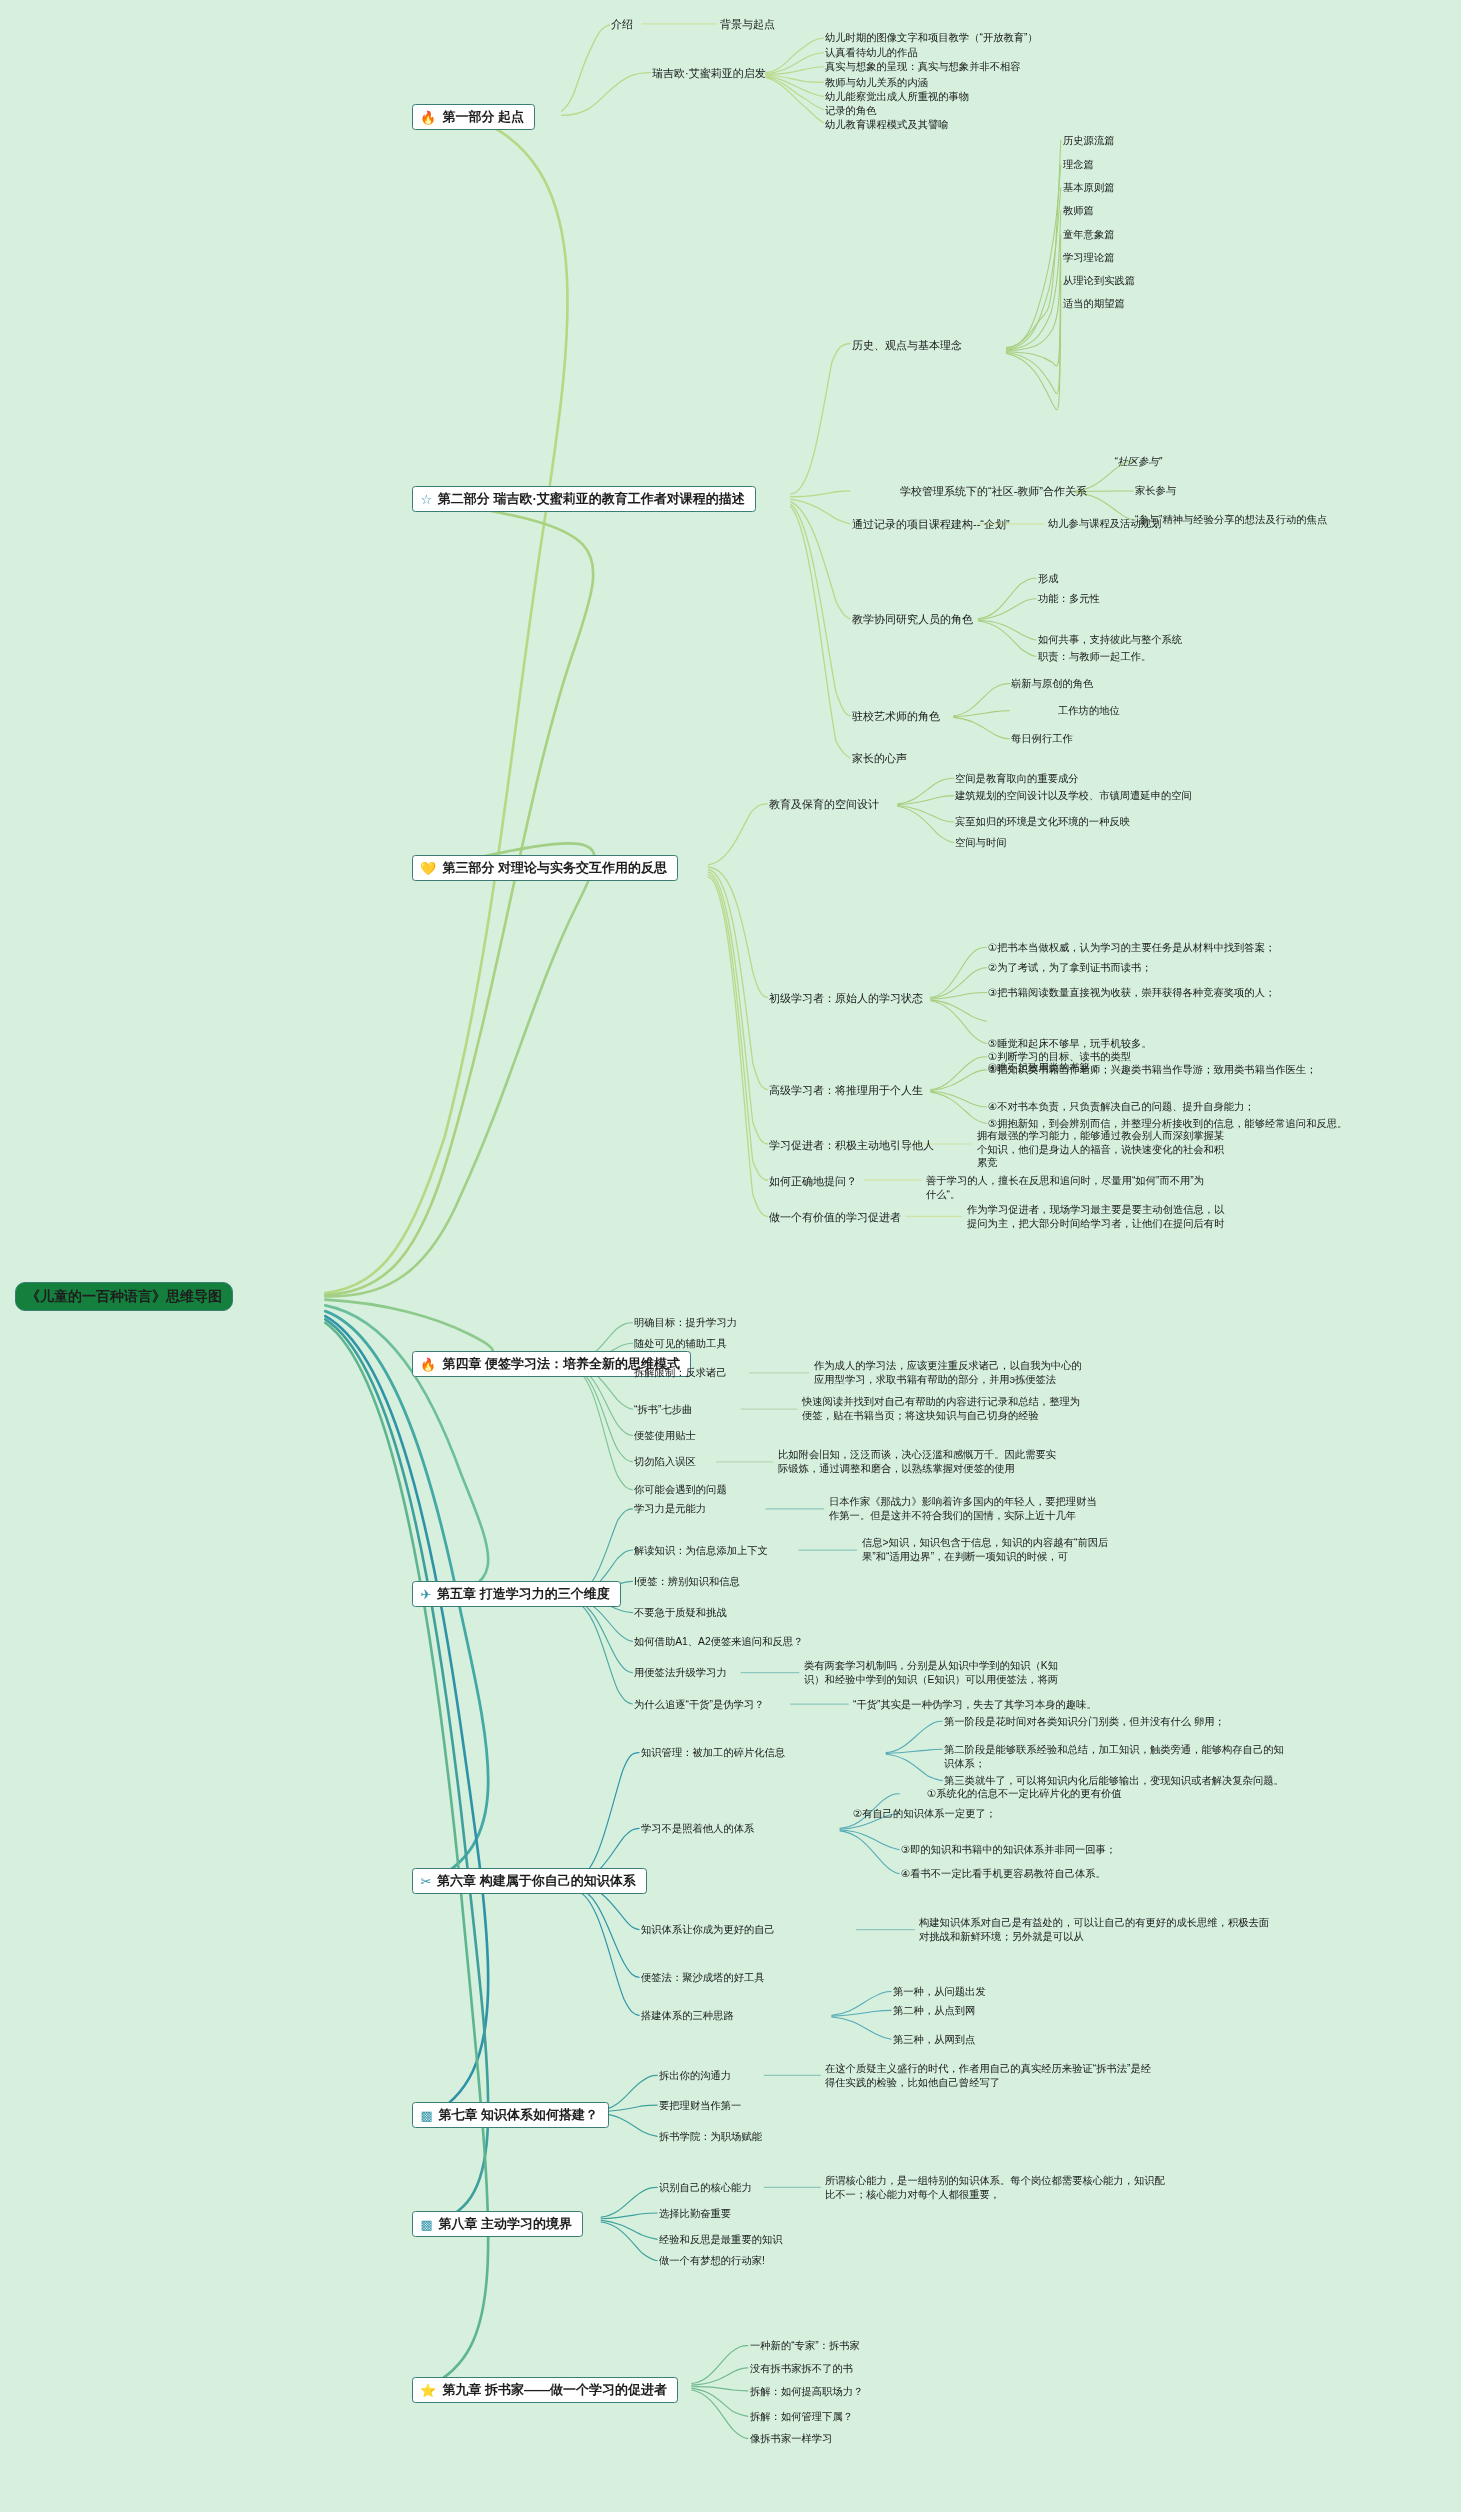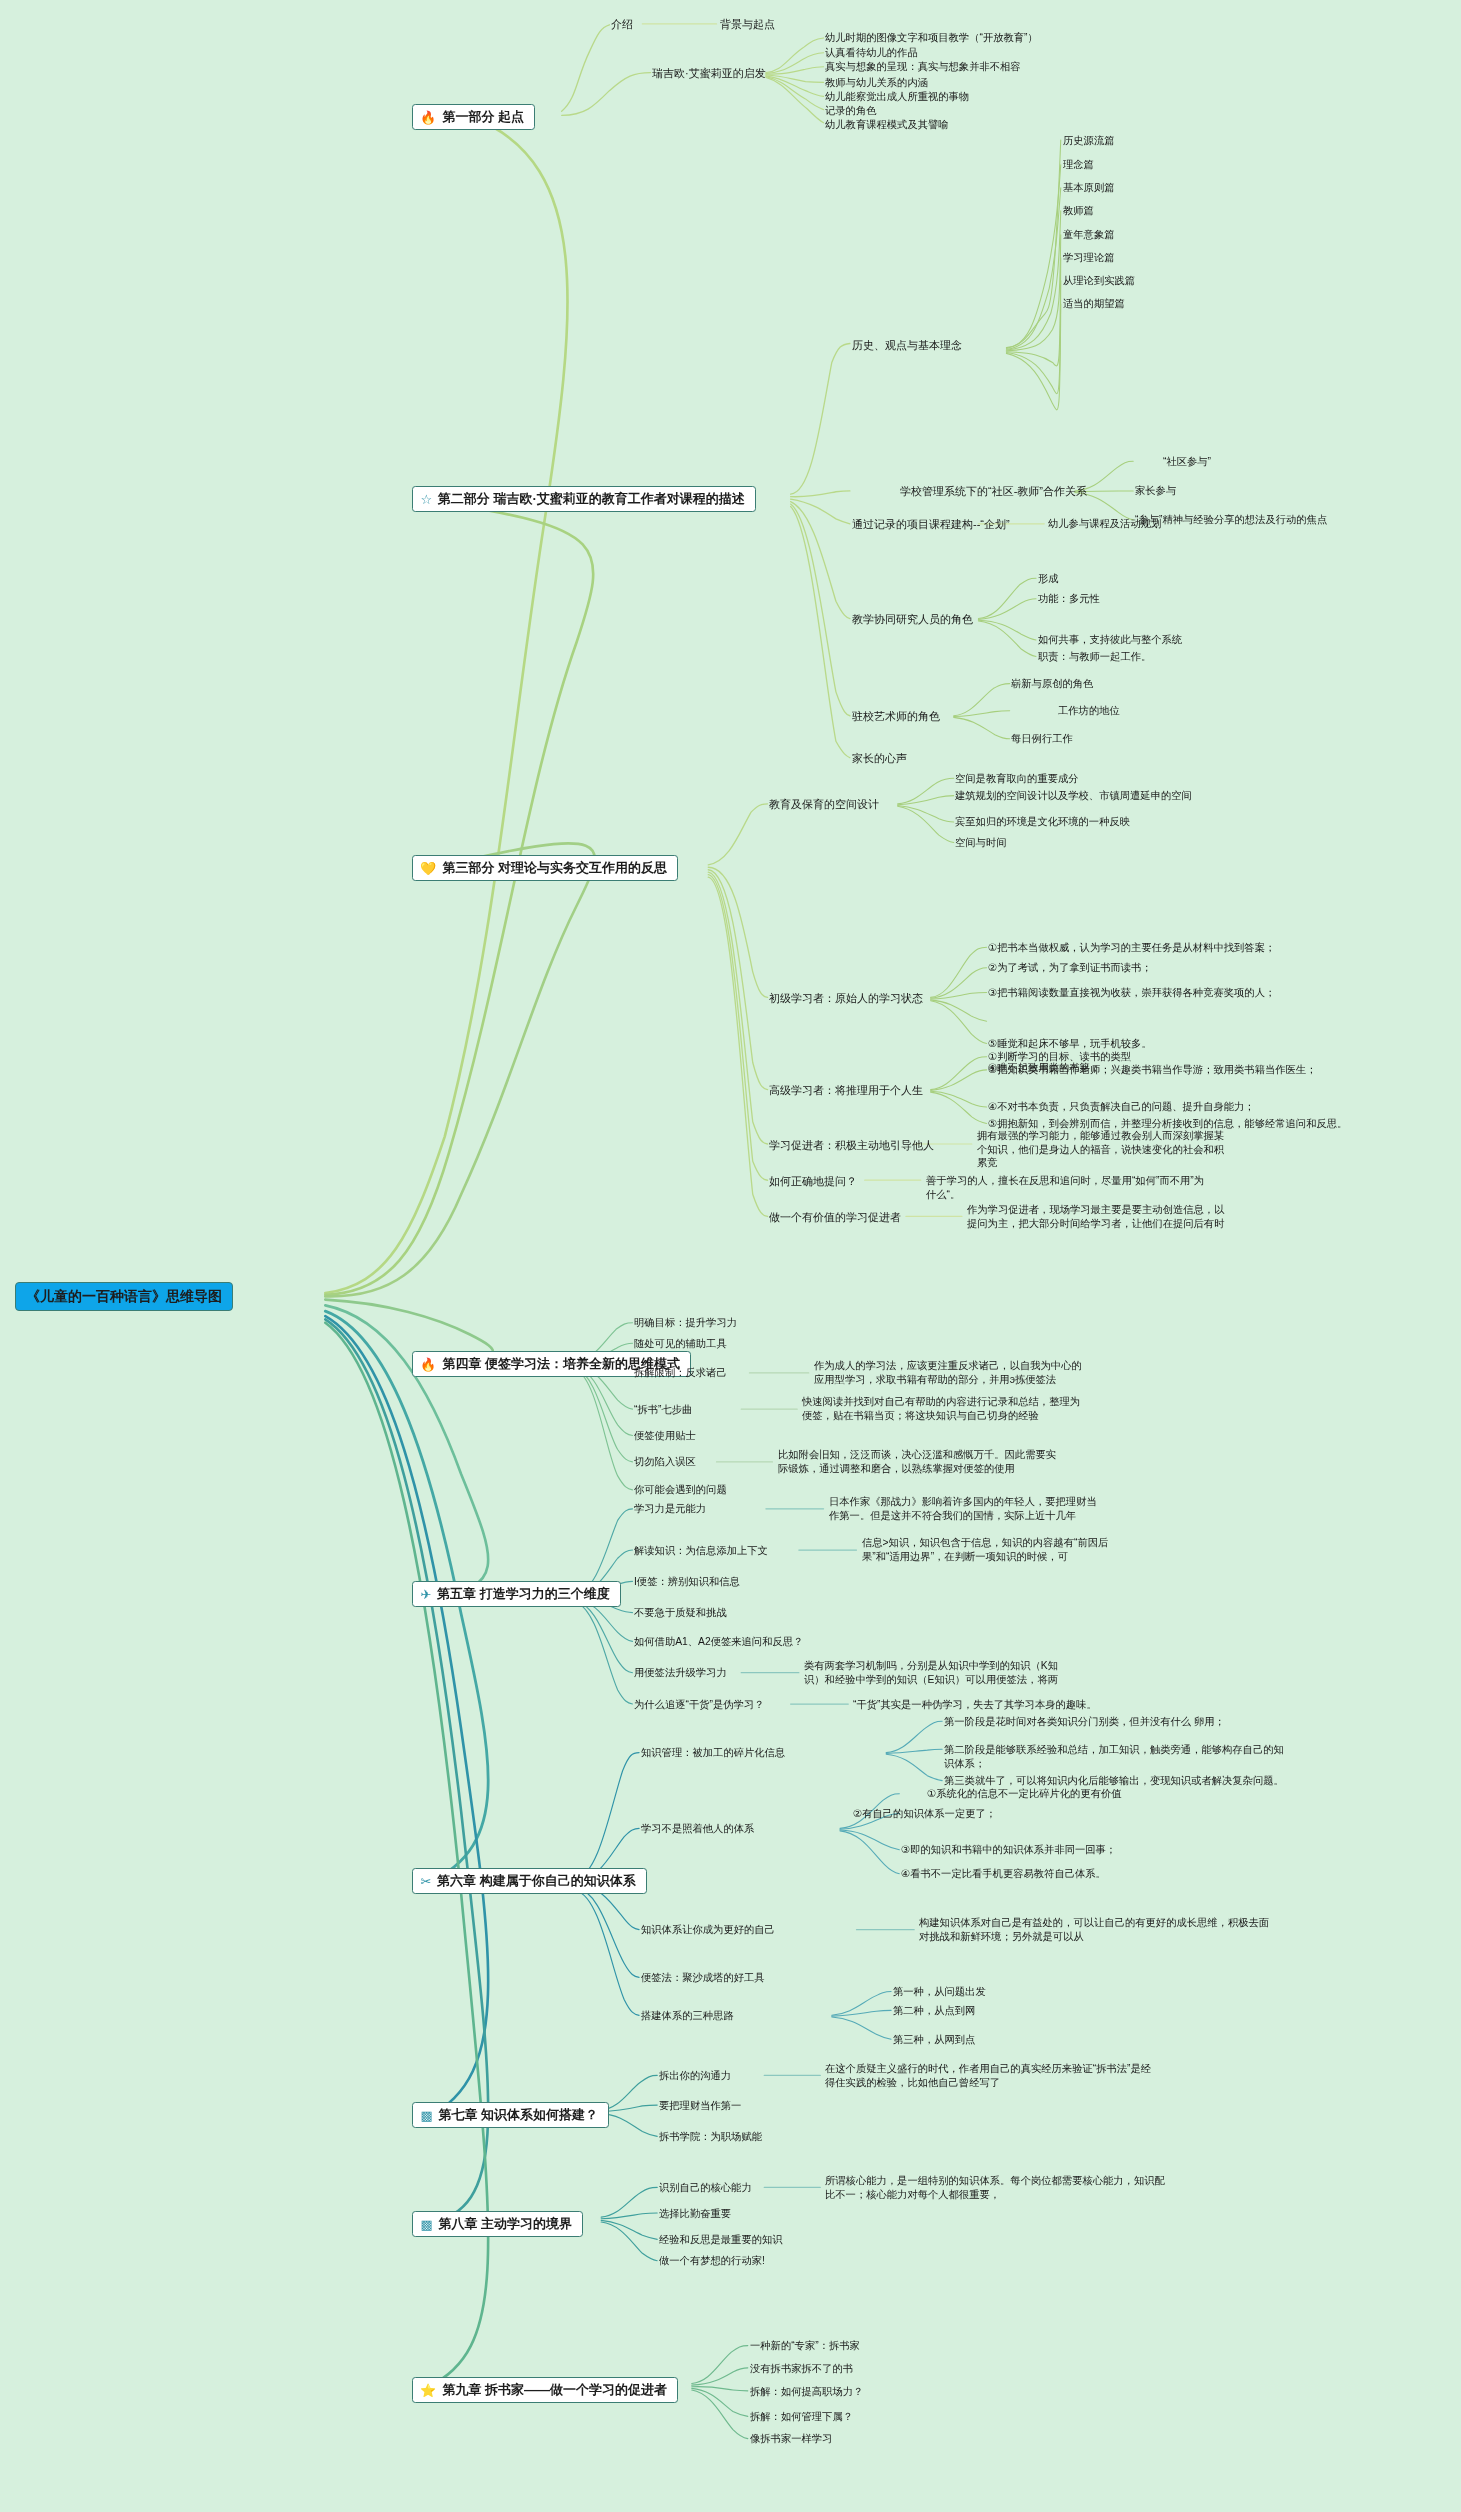--- a/index.html
+++ b/index.html
@@ -12,22 +12,22 @@
     overflow:hidden;
     color:#1d1d1d;
   }
   #canvas{position:absolute;left:0;top:0;width:1461px;height:2512px;}
   svg#wires{position:absolute;left:0;top:0;width:1461px;height:2512px;pointer-events:none;}
 
   
   .root-node{
     position:absolute;
     border:1.6px solid #3b7d74;
-    background:#0ea5e9;
-    border-radius:4px;
+    background:#15803d;
+    border-radius:10px;
     padding:5px 10px;
     font-size:14px;
     font-weight:bold;
     white-space:nowrap;
     line-height:1.2;
   }
 
   
   .chapter{
     position:absolute;
@@ -230,21 +230,21 @@
 <div class="n l3" style="left:1063px;top:134px;">历史源流篇</div>
 <div class="n l3" style="left:1063px;top:158px;">理念篇</div>
 <div class="n l3" style="left:1063px;top:181px;">基本原则篇</div>
 <div class="n l3" style="left:1063px;top:204px;">教师篇</div>
 <div class="n l3" style="left:1063px;top:228px;">童年意象篇</div>
 <div class="n l3" style="left:1063px;top:251px;">学习理论篇</div>
 <div class="n l3" style="left:1063px;top:274px;">从理论到实践篇</div>
 <div class="n l3" style="left:1063px;top:297px;">适当的期望篇</div>
 
 <div class="n l2" style="left:852px;top:484px;margin-left:48px;">学校管理系统下的“社区-教师”合作关系</div>
-<div class="n l3" style="left:1163px;top:455px;">“社区参与”</div>
+<div class="n l3" style="left:1114px;top:455px;font-style:italic;">“社区参与”</div>
 <div class="n l3" style="left:1135px;top:484px;">家长参与</div>
 <div class="n l3" style="left:1135px;top:513px;">“参与”精神与经验分享的想法及行动的焦点</div>
 
 <div class="n l2" style="left:852px;top:517px;">通过记录的项目课程建构--“企划”</div>
 <div class="n l3" style="left:1048px;top:517px;">幼儿参与课程及活动规划</div>
 
 <div class="n l2" style="left:852px;top:612px;">教学协同研究人员的角色</div>
 <div class="n l3" style="left:1038px;top:572px;">形成</div>
 <div class="n l3" style="left:1038px;top:592px;">功能：多元性</div>
 <div class="n l3" style="left:1038px;top:633px;">如何共事，支持彼此与整个系统</div>

